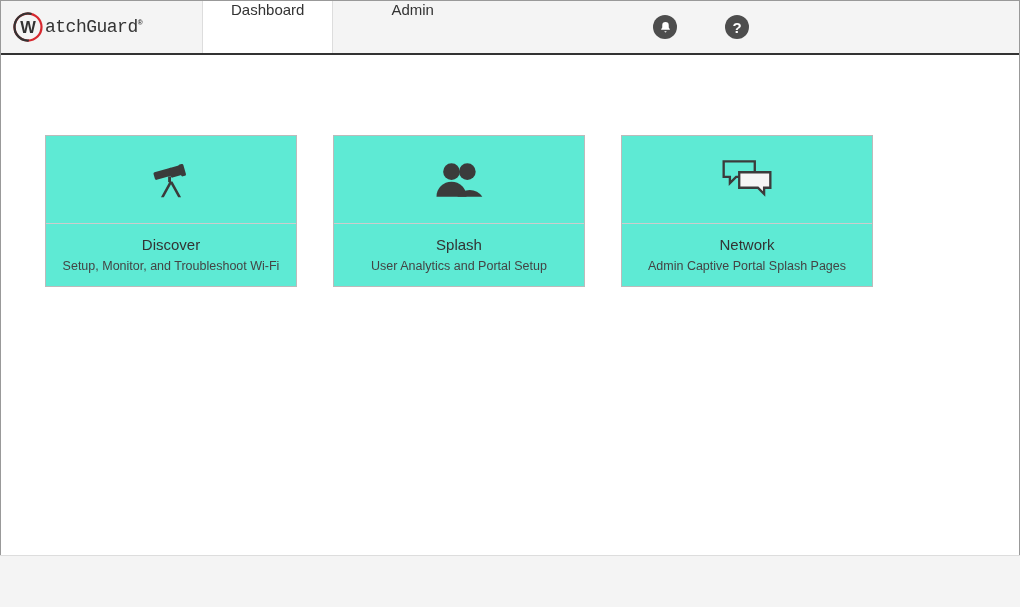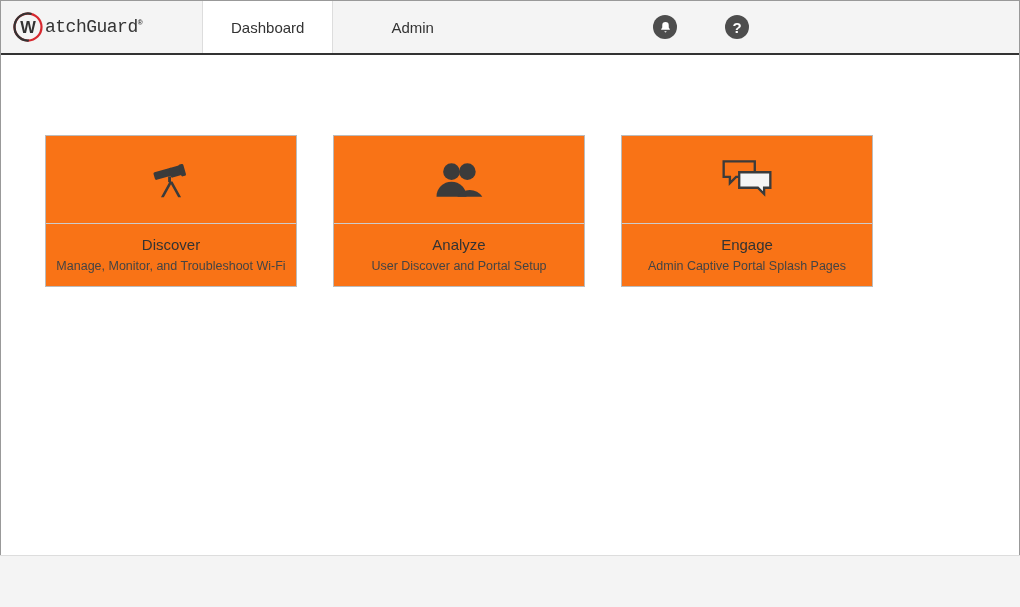--- a/index.html
+++ b/index.html
@@ -39,21 +39,21 @@
     .brand-text::after {
       content: "\00ae";
       font-size: 8px;
       vertical-align: top;
       position: relative;
       top: 1px;
     }
     .nav-tabs { display: flex; height: 100%; align-items: stretch; }
     .nav-tab {
       display: flex;
-      align-items: center;
+      align-items: flex-start;
       justify-content: center;
       padding: 0 28px;
       font-size: 15px;
       color: #333;
       cursor: pointer;
       height: 100%;
     }
     .nav-tab.active {
       background: #fff;
       border-left: 1px solid #ddd;
@@ -75,21 +75,21 @@
     }
     .content {
       padding: 80px 44px 0 44px;
       display: flex;
       flex-wrap: wrap;
       gap: 36px 36px;
     }
     .card {
       width: 252px;
       border: 1px solid #bbb;
-      background: #f97316;
+      background: #5eead4;
       display: flex;
       flex-direction: column;
       cursor: pointer;
     }
     .card-icon-area {
       height: 88px;
       display: flex;
       align-items: center;
       justify-content: center;
       border-bottom: 1px solid #ccc;
@@ -154,48 +154,48 @@
       <svg width="50" height="46" viewBox="0 0 64 64" fill="#3b3b3b">
         <rect x="8" y="18" width="26" height="11" rx="2" transform="rotate(-16 21 23)"></rect>
         <rect x="30" y="13" width="18" height="14" rx="2" transform="rotate(-16 39 20)"></rect>
         <rect x="44" y="10" width="7" height="17" rx="2" transform="rotate(-16 47 18)"></rect>
         <rect x="28" y="27" width="4" height="8"></rect>
         <path d="M30 34 l-12 22 h4 l10-18 l10 18 h4 l-12-22z"></path>
       </svg>
     </div>
     <div class="card-text-area">
       <div class="card-title">Discover</div>
-      <div class="card-subtitle">Manage, Monitor, and Troubleshoot Wi-Fi</div>
+      <div class="card-subtitle">Setup, Monitor, and Troubleshoot Wi-Fi</div>
     </div>
   </div>
 
   <div class="card">
     <div class="card-icon-area">
       <svg width="54" height="40" viewBox="0 0 64 48" fill="#3b3b3b">
         <circle cx="23" cy="14" r="10"></circle>
         <path d="M5 44 a18 18 0 0 1 36 0 z"></path>
         <circle cx="42" cy="14" r="10"></circle>
         <path d="M30 44 a18 18 0 0 1 30 0 l-30 0 z"></path>
       </svg>
     </div>
     <div class="card-text-area">
-      <div class="card-title">Analyze</div>
-      <div class="card-subtitle">User Discover and Portal Setup</div>
+      <div class="card-title">Splash</div>
+      <div class="card-subtitle">User Analytics and Portal Setup</div>
     </div>
   </div>
 
   <div class="card">
     <div class="card-icon-area">
       <svg width="56" height="44" viewBox="0 0 72 56" fill="none" stroke="#3b3b3b" stroke-width="3">
         <path d="M6 4 h40 v20 h-24 l-8 8 v-8 h-8 z"></path>
         <path d="M26 18 h40 v20 h-8 v8 l-8-8 h-24 z" fill="#f5f5f5"></path>
       </svg>
     </div>
     <div class="card-text-area">
-      <div class="card-title">Engage</div>
+      <div class="card-title">Network</div>
       <div class="card-subtitle">Admin Captive Portal Splash Pages</div>
     </div>
   </div>
 
 
 </div>
 
 <div class="footer"></div>
 
 </body></html>

